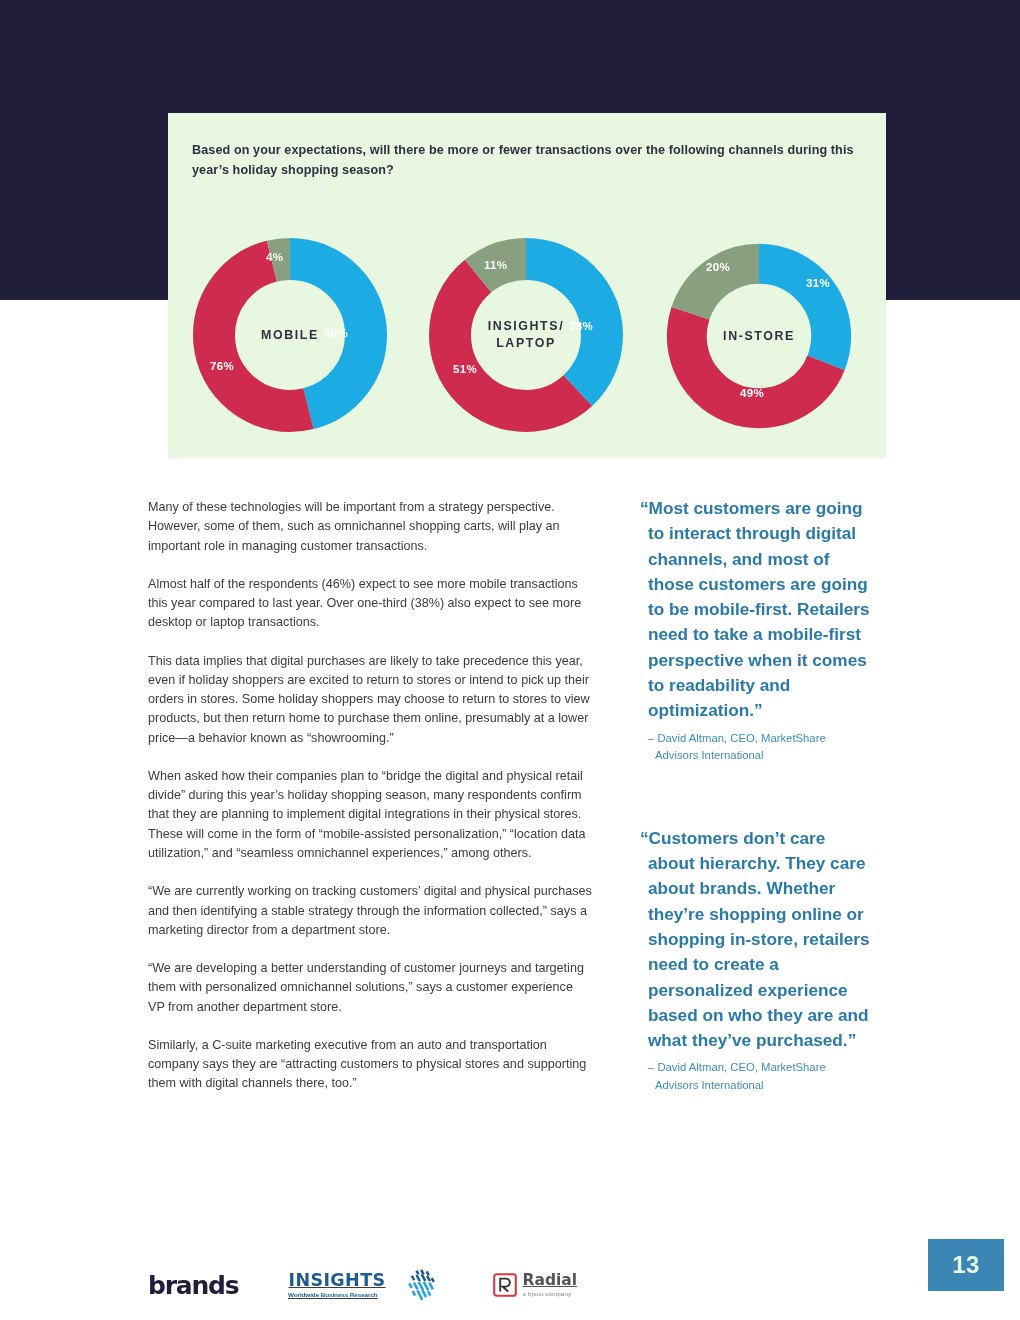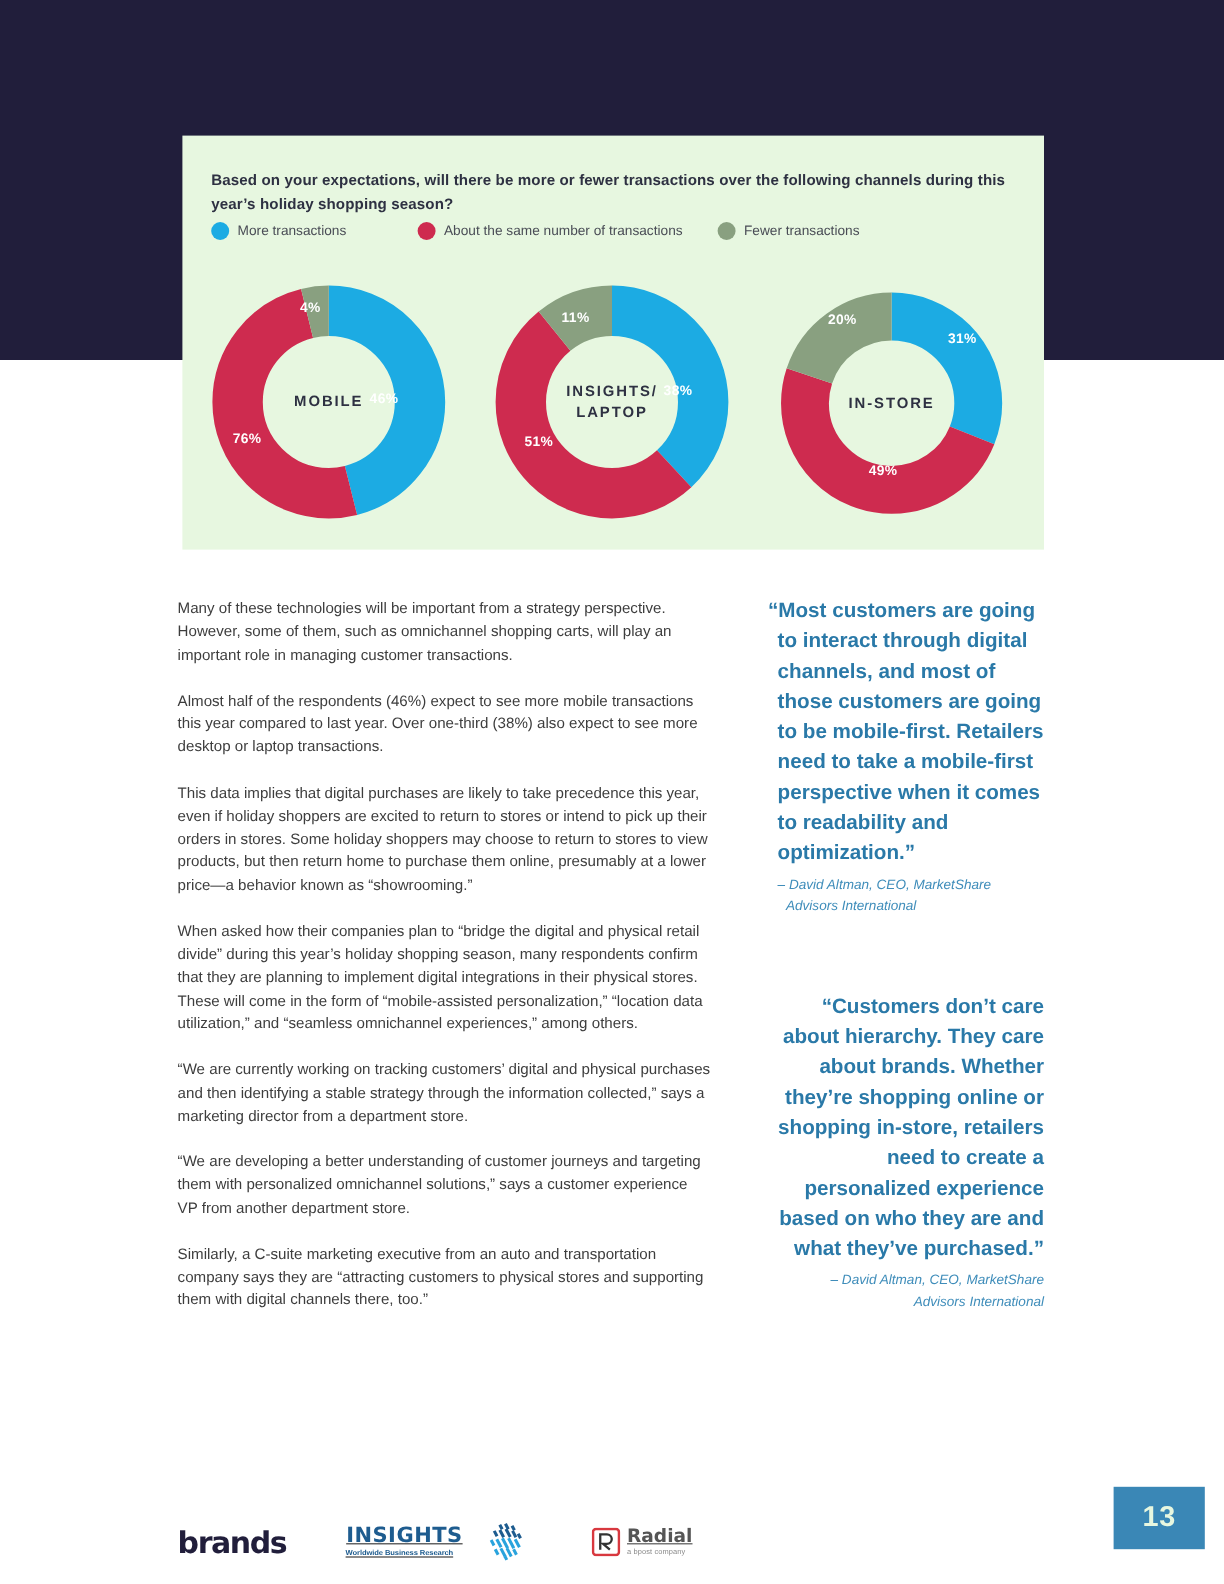--- a/index.html
+++ b/index.html
@@ -22,21 +22,21 @@
     position: absolute;
     left: 0; top: 0;
     width: 1020px;
     height: 300px;
     background: #211e3b;
   }
 
   
   .chart-panel {
     position: absolute;
-    left: 152px; top: 113px;
+    left: 168px; top: 113px;
     width: 718px;
     height: 345px;
     background: #e7f7e0;
   }
   .chart-question {
     position: absolute;
     left: 24px; top: 28px;
     width: 670px;
     font-size: 12.6px;
     font-weight: bold;
@@ -134,23 +134,22 @@
     color: #2a79a8;
     text-indent: -8px;
   }
   .pull-attr {
     margin: 0 0 0 0;
     font-size: 11.3px;
     line-height: 1.52;
     color: #3f8dba;
     text-indent: -7px;
     padding-left: 7px;
-    font-style: italic;
-  }
-  .quote-block-2 { margin-top: 62px; text-align: right; }
+  }
+  .quote-block-2 { margin-top: 62px; }
 
   
   .footer-logos {
     position: absolute;
     left: 148px; top: 1262px;
     height: 46px;
     display: flex;
     align-items: center;
   }
   .logo-etail {
@@ -223,34 +222,20 @@
 </style>
 </head>
 <body>
 
 <div class="navy-band"></div>
 
 <section class="chart-panel">
 
   <div class="chart-question">Based on your expectations, will there be more or fewer transactions over the following channels during this year’s holiday shopping season?</div>
 
-  <div class="legend">
-    <div class="legend-item i0">
-      <span class="legend-dot" style="background:#1cabe3"></span>
-      <span>More transactions</span>
-    </div>
-    <div class="legend-item i1">
-      <span class="legend-dot" style="background:#ce2b4f"></span>
-      <span>About the same number of transactions</span>
-    </div>
-    <div class="legend-item i2">
-      <span class="legend-dot" style="background:#89a080"></span>
-      <span>Fewer transactions</span>
-    </div>
-  </div>
 
   <div class="donuts">
 
     <div class="donut d0">
       <svg viewBox="0 0 100 100">
         <g class="ring">
             <circle cx="50" cy="50" r="38" fill="none" stroke="#1cabe3" stroke-width="21" stroke-dasharray="109.83007916949917 128.93096250332508" stroke-dashoffset="0" transform="rotate(-90 50 50)"></circle>
             <circle cx="50" cy="50" r="38" fill="none" stroke="#ce2b4f" stroke-width="21" stroke-dasharray="119.38052083641213 119.38052083641213" stroke-dashoffset="-109.83007916949917" transform="rotate(-90 50 50)"></circle>
             <circle cx="50" cy="50" r="38" fill="none" stroke="#89a080" stroke-width="21" stroke-dasharray="9.55044166691297 229.2106000059113" stroke-dashoffset="-229.2106000059113" transform="rotate(-90 50 50)"></circle>
           </g>

